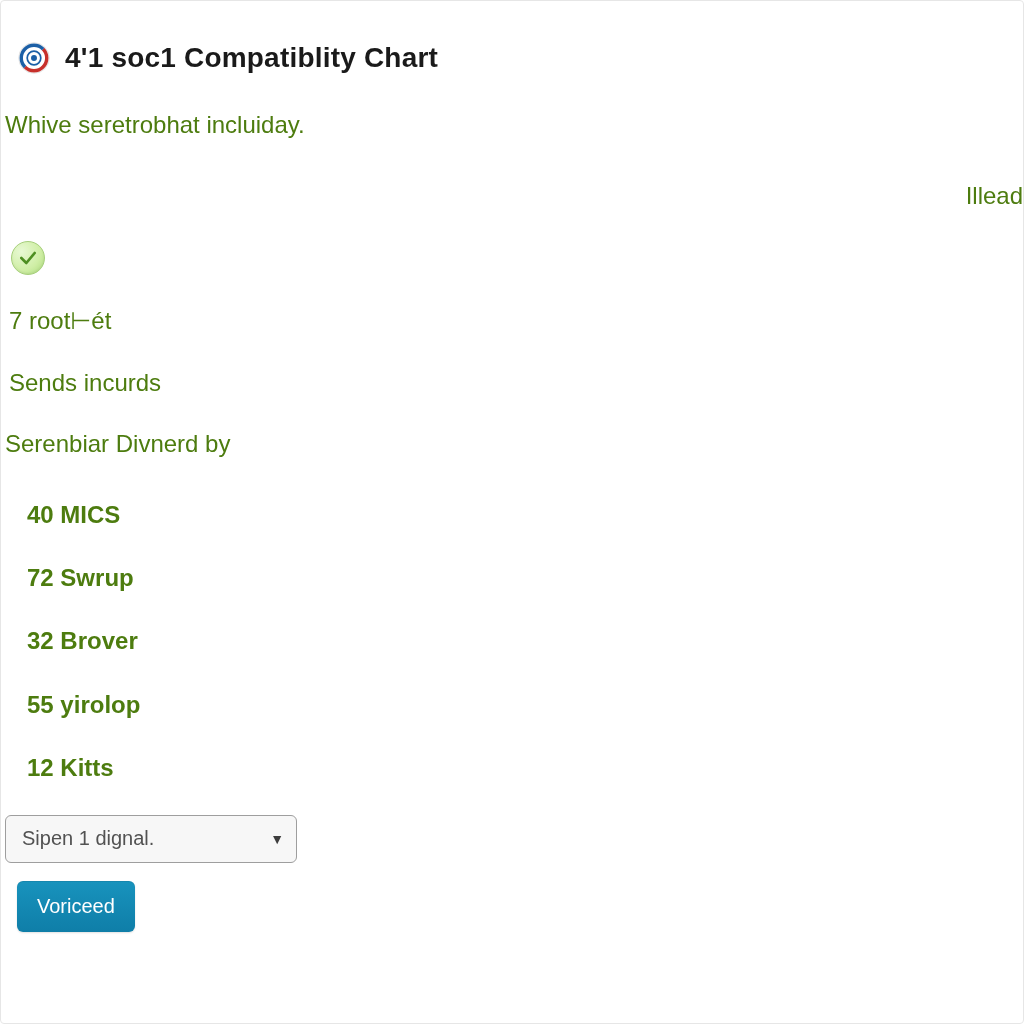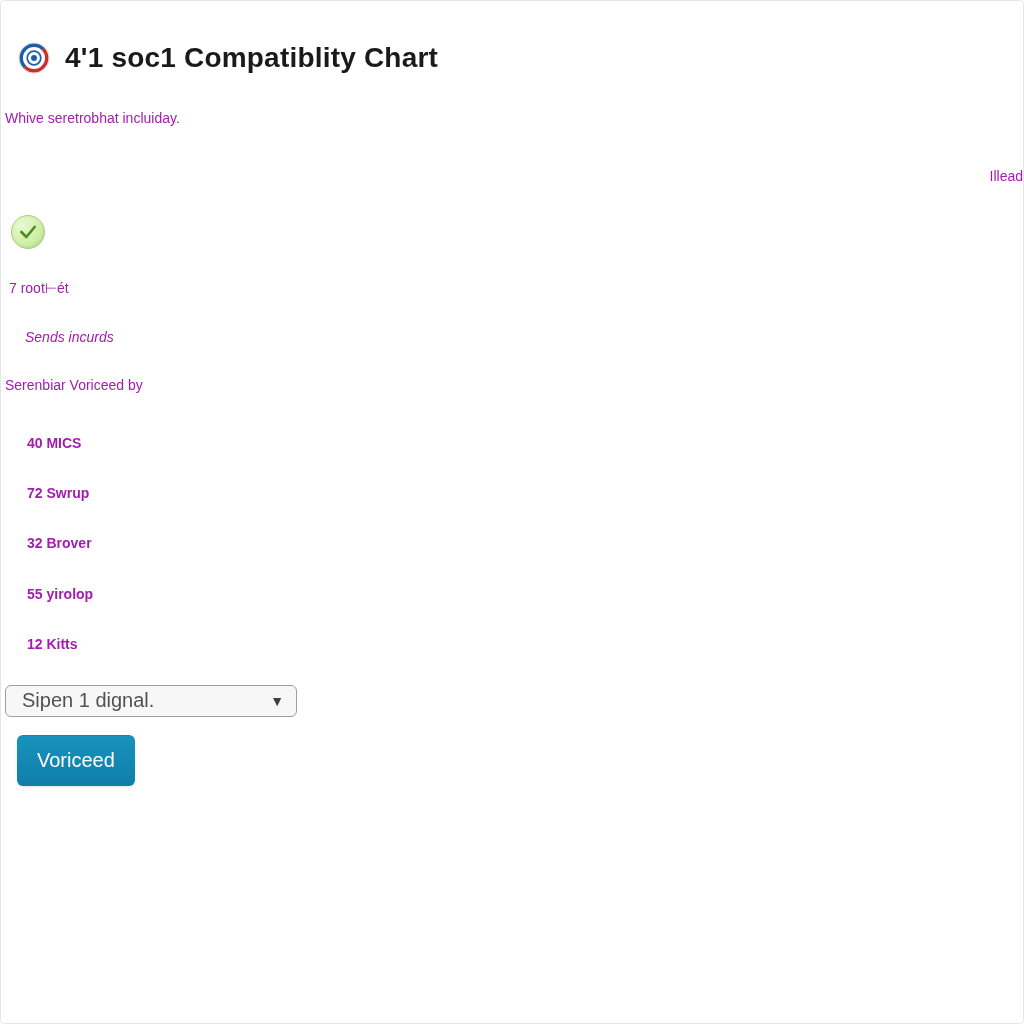--- a/index.html
+++ b/index.html
@@ -31,22 +31,22 @@
       height: 34px;
       flex: 0 0 34px;
     }
     .title {
       font-size: 28px;
       font-weight: 700;
       color: #1a1a1a;
       letter-spacing: 0.2px;
     }
     .line {
-      font-size: 14px;
-      color: #a21caf;
+      font-size: 24px;
+      color: #4d7c0f;
       padding-left: 4px;
       line-height: 1.3;
     }
     .gap-lg { margin-bottom: 40px; }
     .gap-md { margin-bottom: 30px; }
     .check-row {
       padding-left: 10px;
       margin-bottom: 30px;
     }
     .check-circle {
@@ -65,21 +65,21 @@
       padding-left: 22px;
       font-weight: bold;
     }
     .list .line { margin-bottom: 32px; }
     .select-row {
       padding-left: 4px;
       margin: 6px 0 18px 0;
     }
     .faux-select {
       width: 292px;
-      height: 32px;
+      height: 48px;
       border: 1px solid #9e9e9e;
       border-radius: 6px;
       background: #f7f7f7;
       display: flex;
       align-items: center;
       justify-content: space-between;
       padding: 0 12px 0 16px;
       font-size: 20px;
       color: #525252;
       cursor: pointer;
@@ -122,22 +122,22 @@
 
   <div class="check-row">
     <span class="check-circle">
       <svg viewBox="0 0 24 24">
         <path d="M4 12 L10 18 L20 6" fill="none" stroke="#4e8f22" stroke-width="3.2" stroke-linecap="round" stroke-linejoin="round"></path>
       </svg>
     </span>
   </div>
 
   <p class="line gap-md" style="padding-left:8px;">7 root⊢ét</p>
-  <p class="line gap-md" style="padding-left:24px;font-style:italic;">Sends incurds</p>
-  <p class="line gap-lg">Serenbiar Voriceed by</p>
+  <p class="line gap-md" style="padding-left:8px;">Sends incurds</p>
+  <p class="line gap-lg">Serenbiar Divnerd by</p>
 
   <div class="list">
     <p class="line">40 MICS</p>
     <p class="line">72 Swrup</p>
     <p class="line">32 Brover</p>
     <p class="line">55 yirolop</p>
     <p class="line">12 Kitts</p>
   </div>
 
   <div class="select-row">

